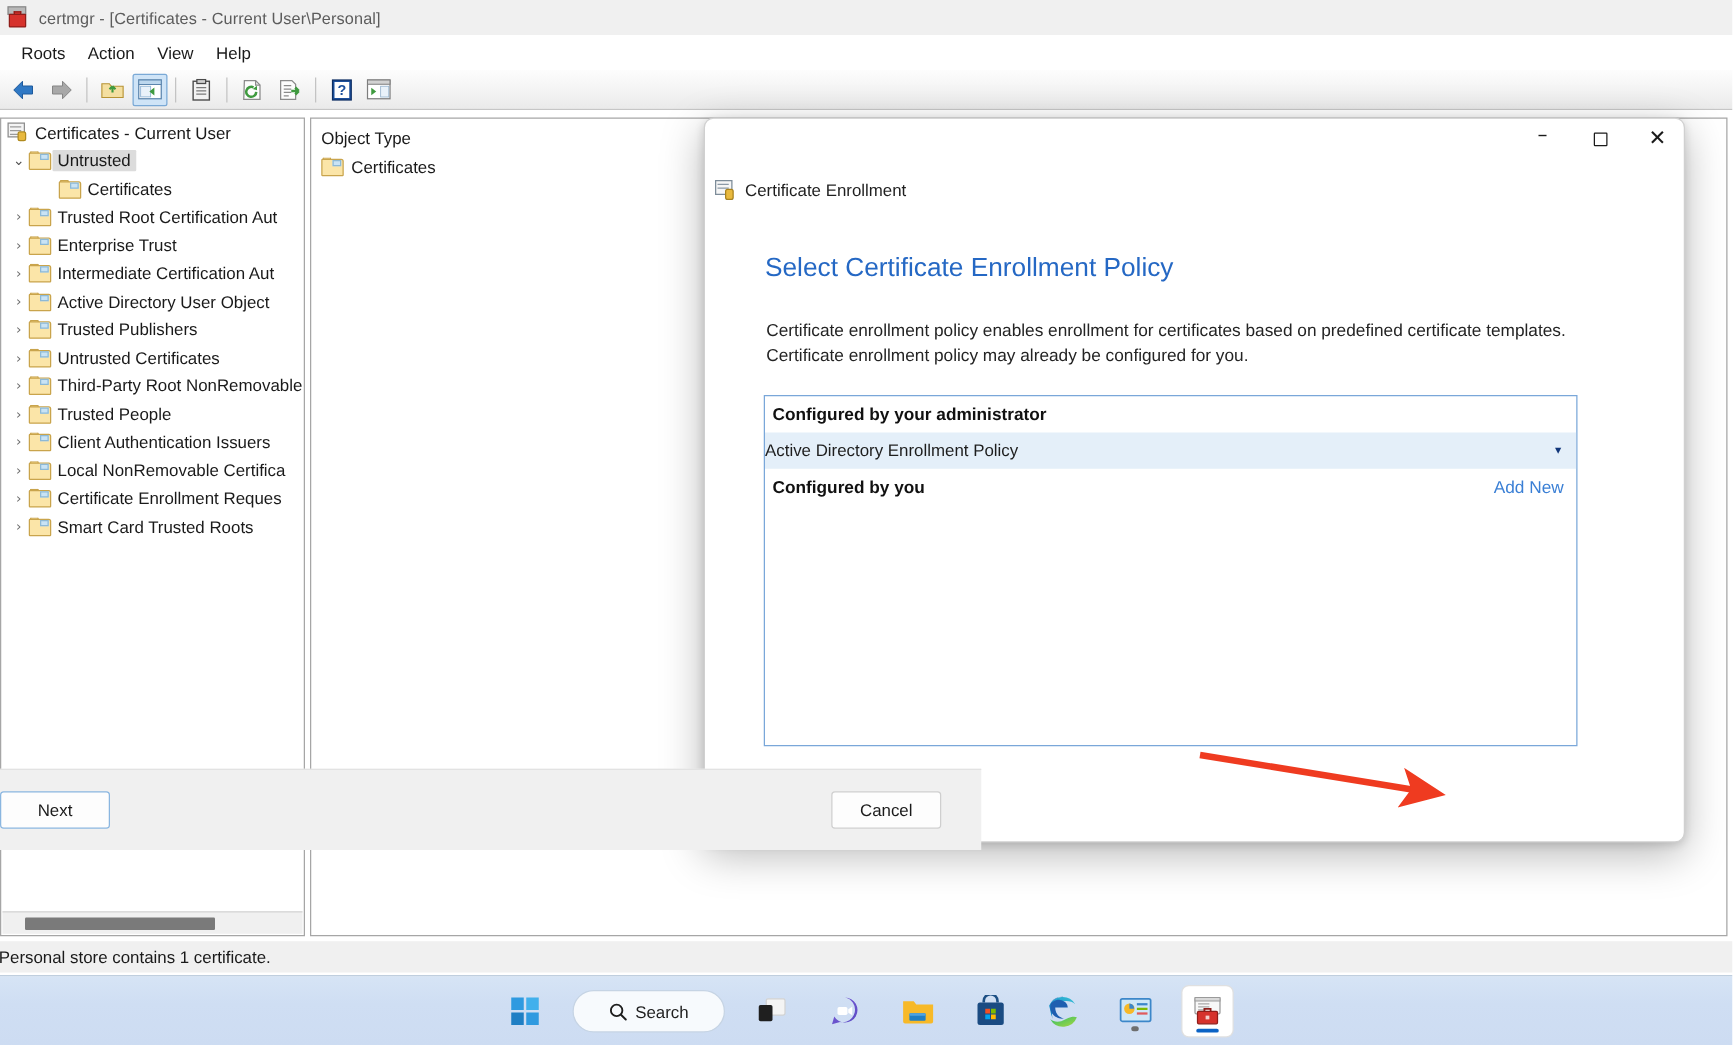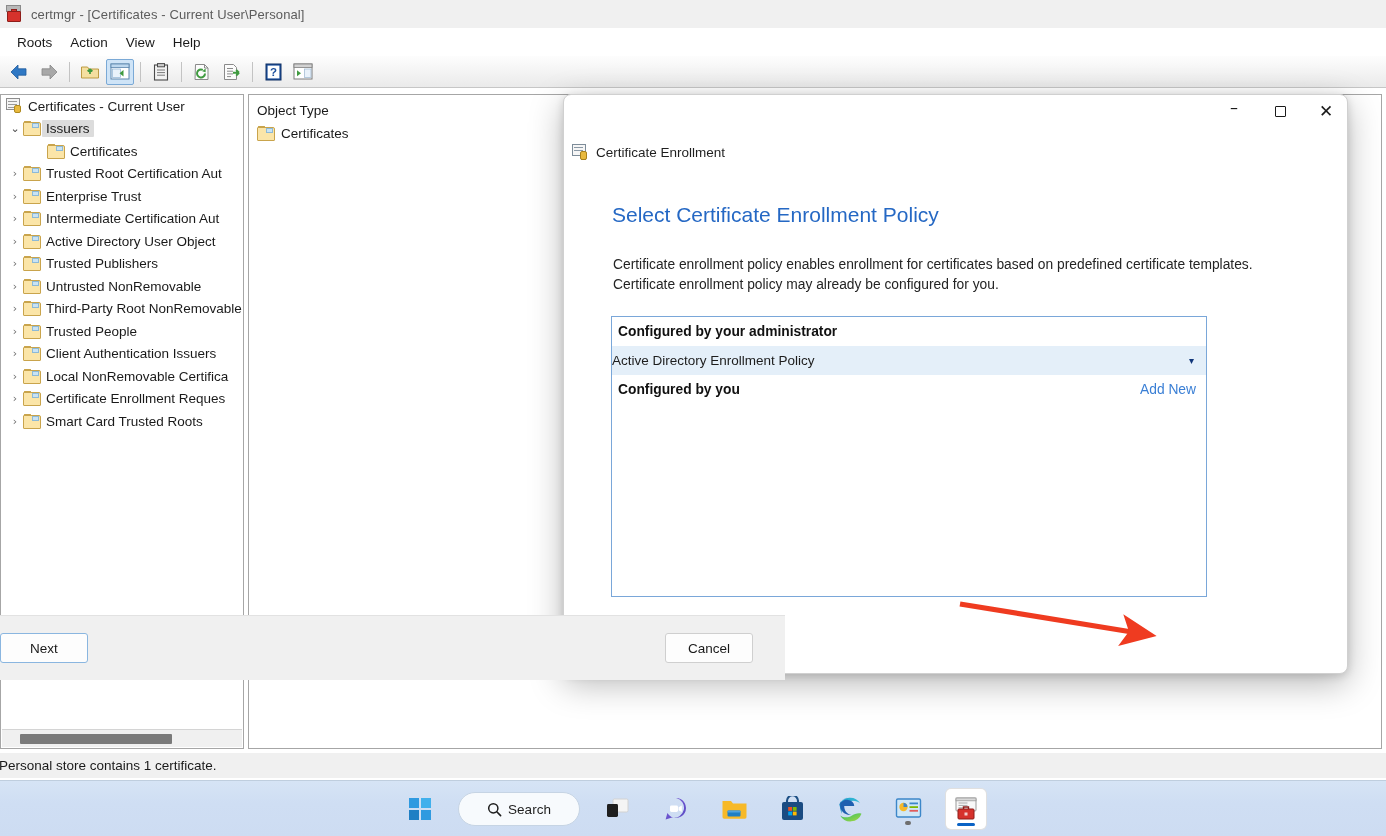--- a/index.html
+++ b/index.html
@@ -149,21 +149,21 @@
   .dlg-h1 {
     position:absolute; left:612px; top:203px;
     font-size: 21px; color:#2568c4; font-weight:400; white-space:nowrap;
   }
   .dlg-body-text {
     position:absolute; left:613px; top:255px; width:706px;
     font-size: 13.8px; color:#242424; line-height: 20px;
   }
 
   .policy-box {
-    position:absolute; left:611px; top:316px; width:596px; height:281px;
+    position:absolute; left:611px; top:316px; width:651px; height:281px;
     border:1px solid #7aa7d9; background:#ffffff; overflow:hidden;
   }
   .pb-group {
     height: 29px; display:flex; align-items:center; justify-content:space-between;
     padding: 0 10px 0 6px;
     font-size: 13.8px; font-weight: bold; color:#111111;
   }
   .pb-addnew { font-size: 13.8px; font-weight: normal; color:#3a7fd5; cursor:pointer; }
   .pb-item {
     height: 29px; display:flex; align-items:center; justify-content:space-between;
@@ -317,21 +317,21 @@
           <span class="tree-label">Certificates - Current User</span>
         </div>
 
         <div class="tree-row selected" style="padding-left:6px;">
           <span class="chev open">⌄</span>
           <div class="folder-ic">
               <div class="f-tab"></div>
               <div class="f-back"></div>
               <div class="f-page"></div>
             </div>
-          <span class="tree-label">Issuers</span>
+          <span class="tree-label">Untrusted</span>
         </div>
 
         <div class="tree-row" style="padding-left:46px;">
           <div class="folder-ic">
               <div class="f-tab"></div>
               <div class="f-back"></div>
               <div class="f-page"></div>
             </div>
           <span class="tree-label">Certificates</span>
         </div>
@@ -386,21 +386,21 @@
           <span class="tree-label">Trusted Publishers</span>
         </div>
 
         <div class="tree-row" style="padding-left:6px;">
           <span class="chev">›</span>
           <div class="folder-ic">
               <div class="f-tab"></div>
               <div class="f-back"></div>
               <div class="f-page"></div>
             </div>
-          <span class="tree-label">Untrusted NonRemovable</span>
+          <span class="tree-label">Untrusted Certificates</span>
         </div>
 
         <div class="tree-row" style="padding-left:6px;">
           <span class="chev">›</span>
           <div class="folder-ic">
               <div class="f-tab"></div>
               <div class="f-back"></div>
               <div class="f-page"></div>
             </div>
           <span class="tree-label">Third-Party Root NonRemovable</span>

